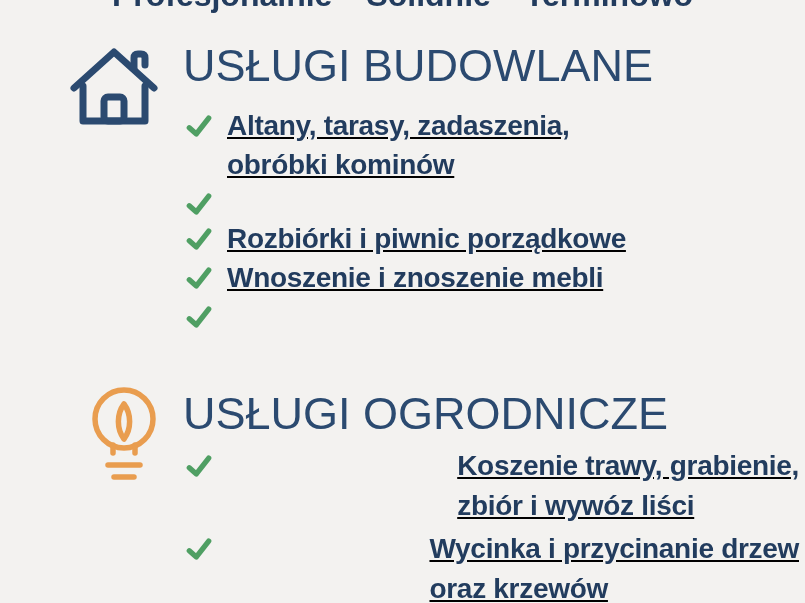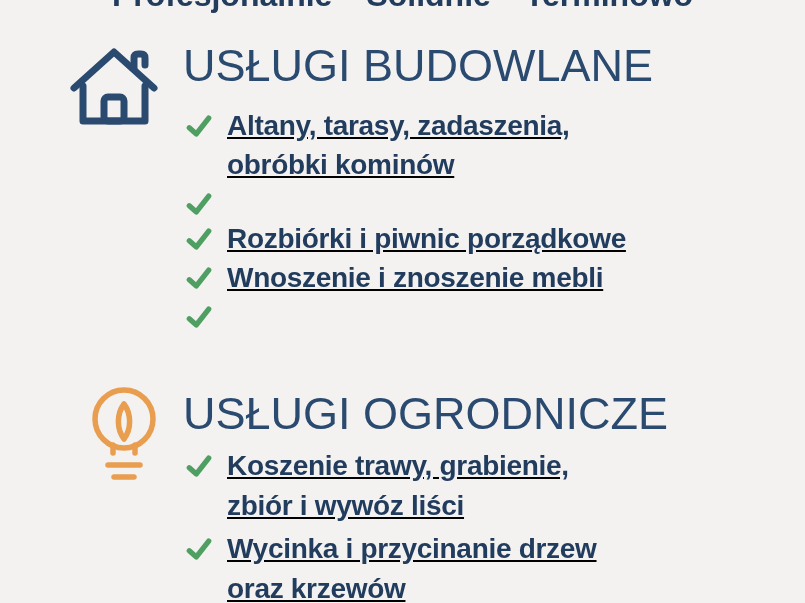--- a/index.html
+++ b/index.html
@@ -50,21 +50,21 @@
     position:absolute;left:184px;width:615px;
     list-style:none;
     text-decoration:underline;
   }
   .list-1{top:106px;}
   .list-2{top:446px;}
   .row{
     display:flex;
     align-items:flex-start;
   }
-  .list-2 .row{margin-bottom:3px;}
+  .list-2 .row{margin-bottom:3px;justify-content:space-between;}
   .check{
     flex:0 0 auto;
     width:30px;height:30px;
     margin-top:5px;margin-right:13px;
     color:var(--green_check);
   }
   .check svg{display:block;width:30px;height:30px;}
   .txt{
     font-size:28px;font-weight:700;
     line-height:39px;

